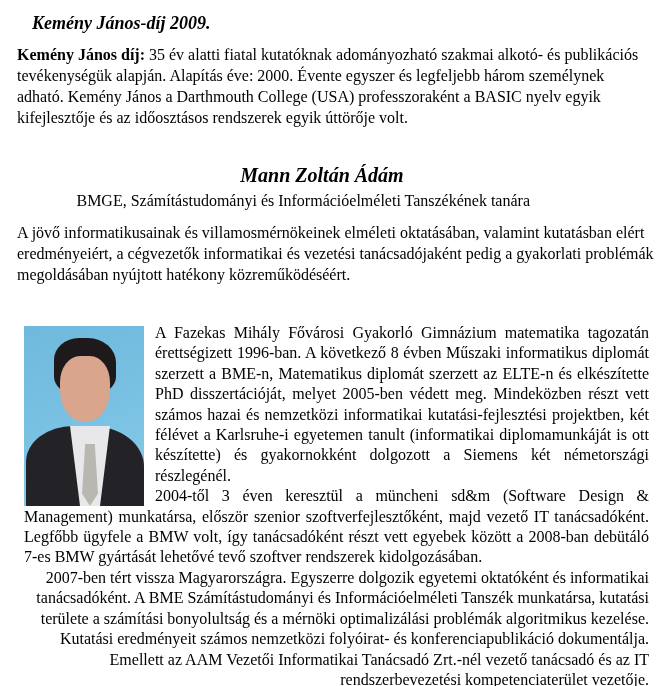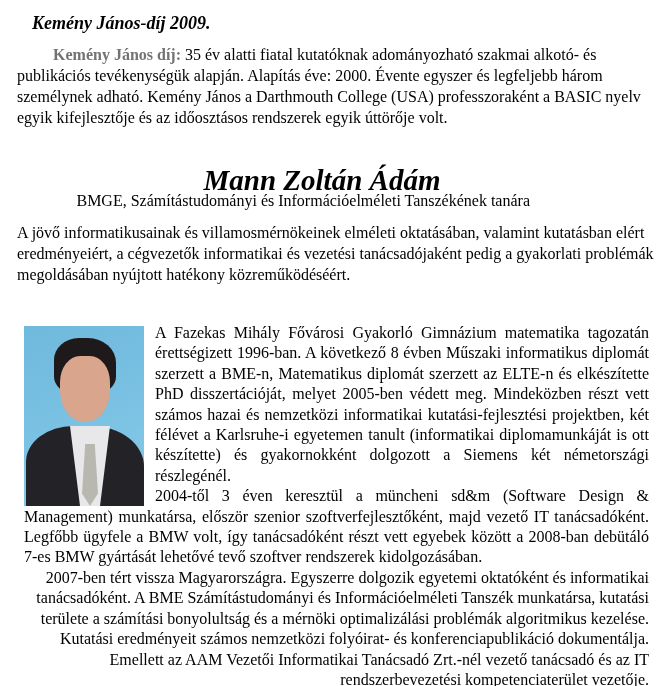--- a/index.html
+++ b/index.html
@@ -8,24 +8,24 @@
     font-family: "Liberation Serif", serif; color: #000; font-size: 16px;
   }
   .title {
     position: absolute; left: 32px; top: 13px;
     font-weight: bold; font-style: italic; font-size: 18px; margin: 0;
   }
   .intro {
     position: absolute; left: 17px; top: 44px; width: 630px;
     line-height: 21px; margin: 0;
   }
-  .intro .label { color: #737373; font-weight: bold; margin-left: 36px; }
+  .intro .label { color: #000000; font-weight: bold; }
   .name {
     position: absolute; left: 0; top: 164px; width: 662px; text-align: center;
-    font-weight: bold; font-style: italic; font-size: 29px; margin: 0;
+    font-weight: bold; font-style: italic; font-size: 20px; margin: 0;
     text-indent: -18px;
   }
   .dept {
     position: absolute; left: 0; top: 192px; width: 530px; text-align: right;
     font-size: 16px; margin: 0; text-indent: -18px;
   }
   .citation {
     position: absolute; left: 17px; top: 222px; width: 640px;
     line-height: 21px; margin: 0;
   }

